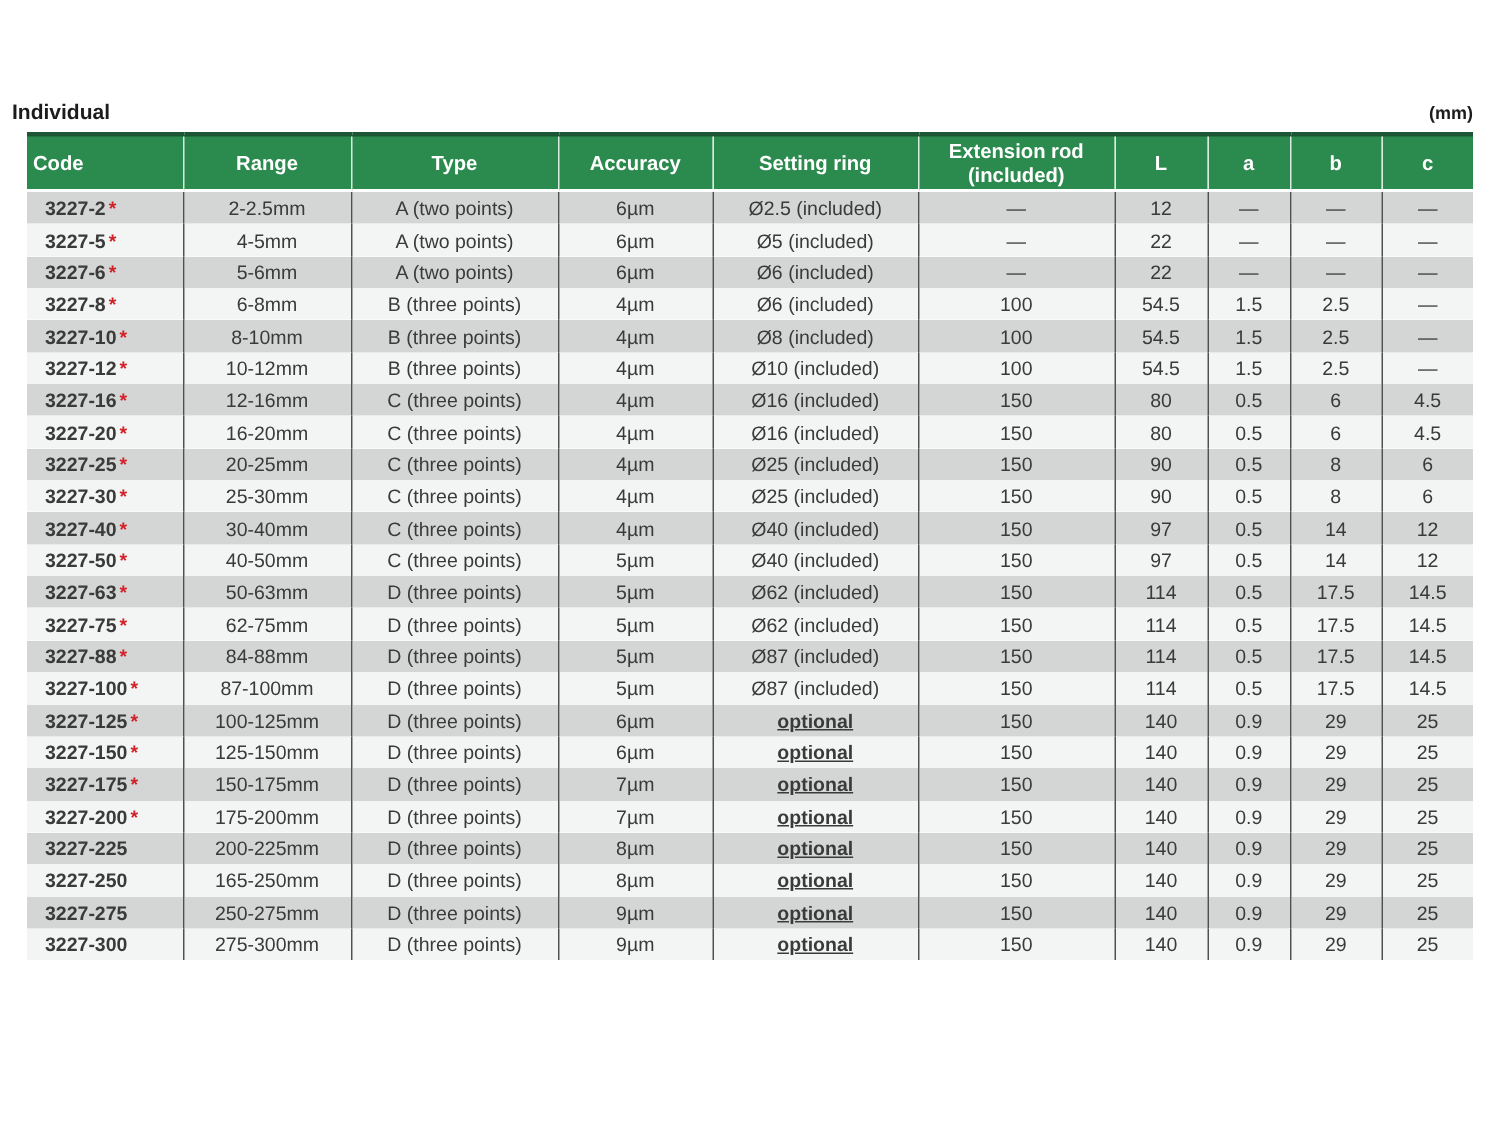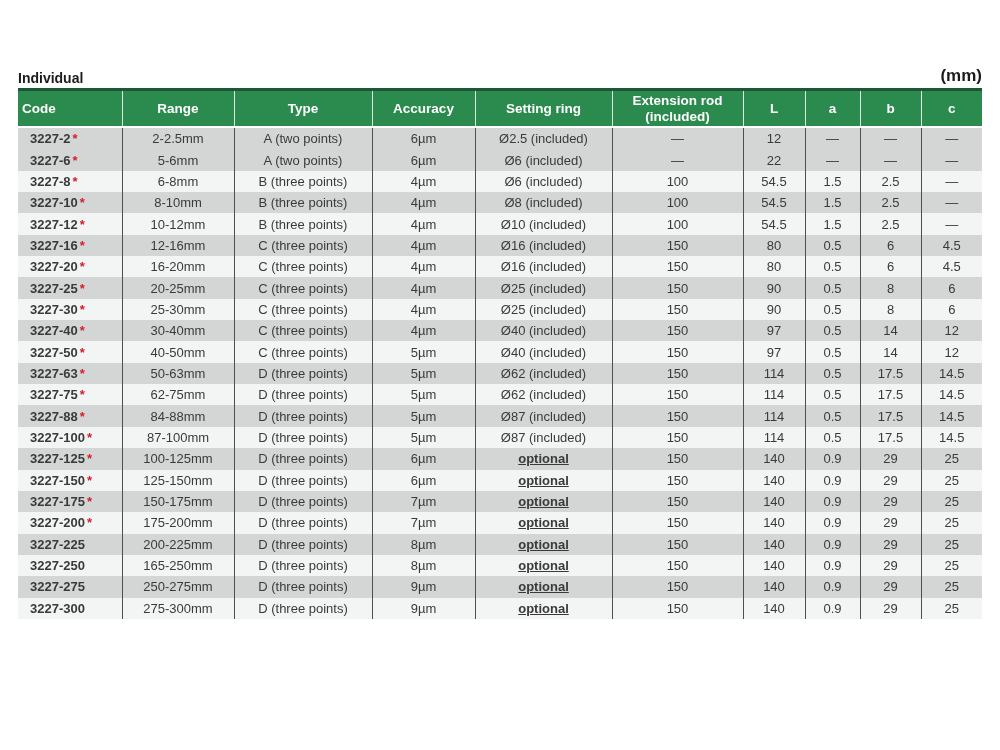--- a/index.html
+++ b/index.html
@@ -11,34 +11,34 @@
     overflow: hidden;
     font-family: "Liberation Sans", sans-serif;
   }
   .page {
     position: relative;
     width: 1000px;
     height: 750px;
   }
   .top-labels {
     position: absolute;
-    left: 18px;
+    left: 8px;
     right: 18px;
     top: 66px;
     display: flex;
     justify-content: space-between;
     align-items: flex-end;
   }
   .section-label {
     font-size: 14px;
     font-weight: bold;
     color: #1c1c1c;
   }
   .unit-label {
-    font-size: 17px;
+    font-size: 12px;
     font-weight: bold;
     color: #1c1c1c;
   }
   table.spec {
     position: absolute;
     left: 18px;
     top: 88px;
     width: 964px;
     border-collapse: collapse;
     table-layout: fixed;
@@ -131,20 +131,32 @@
       <td>2-2.5mm</td>
       <td>A (two points)</td>
       <td>6µm</td>
       <td>Ø2.5 (included)</td>
       <td>—</td>
       <td>12</td>
       <td>—</td>
       <td>—</td>
       <td>—</td>
     </tr>
+        <tr class="even">
+      <td class="code-cell"><span>3227-5</span><span class="star">*</span></td>
+      <td>4-5mm</td>
+      <td>A (two points)</td>
+      <td>6µm</td>
+      <td>Ø5 (included)</td>
+      <td>—</td>
+      <td>22</td>
+      <td>—</td>
+      <td>—</td>
+      <td>—</td>
+    </tr>
         <tr class="odd">
       <td class="code-cell"><span>3227-6</span><span class="star">*</span></td>
       <td>5-6mm</td>
       <td>A (two points)</td>
       <td>6µm</td>
       <td>Ø6 (included)</td>
       <td>—</td>
       <td>22</td>
       <td>—</td>
       <td>—</td>

